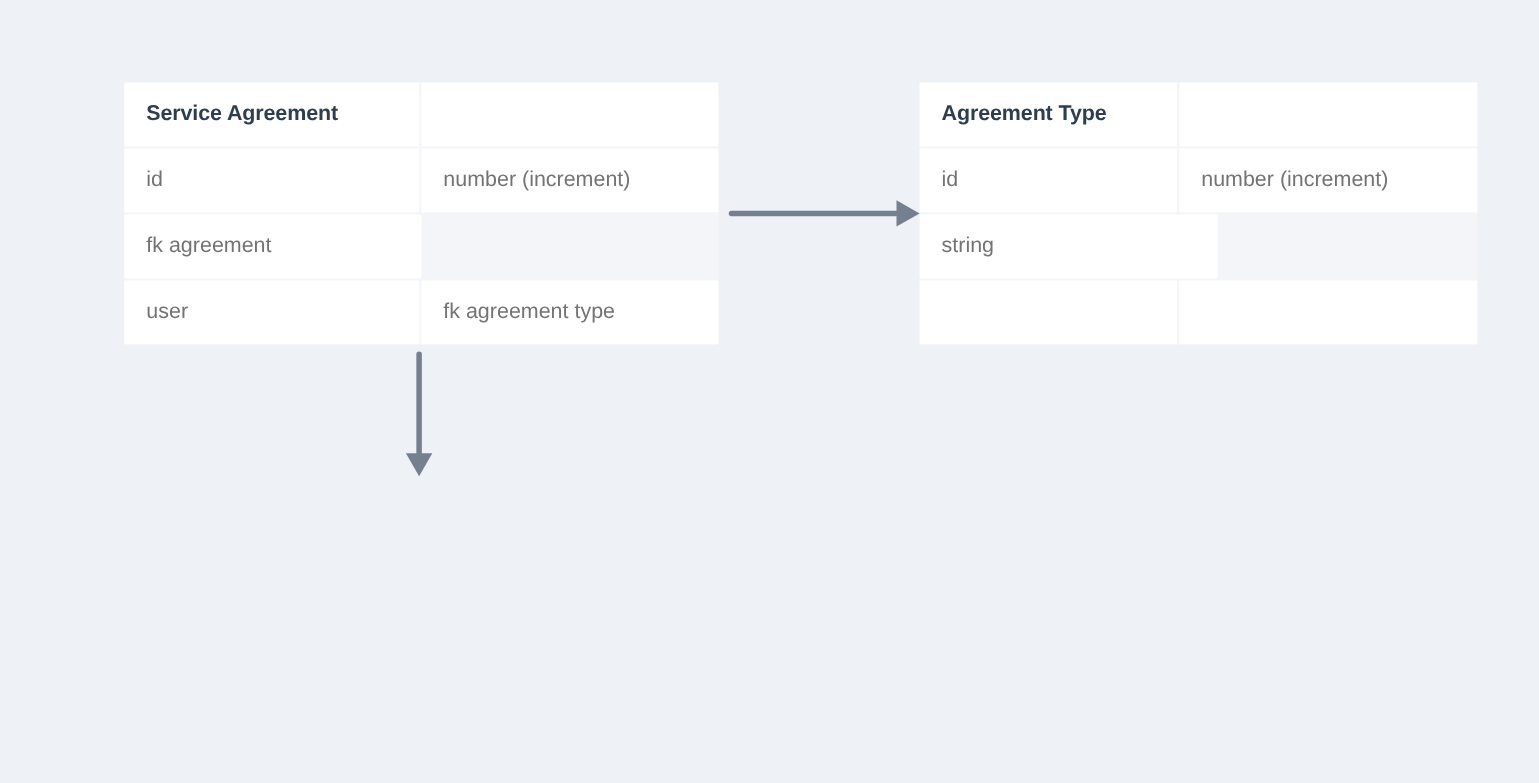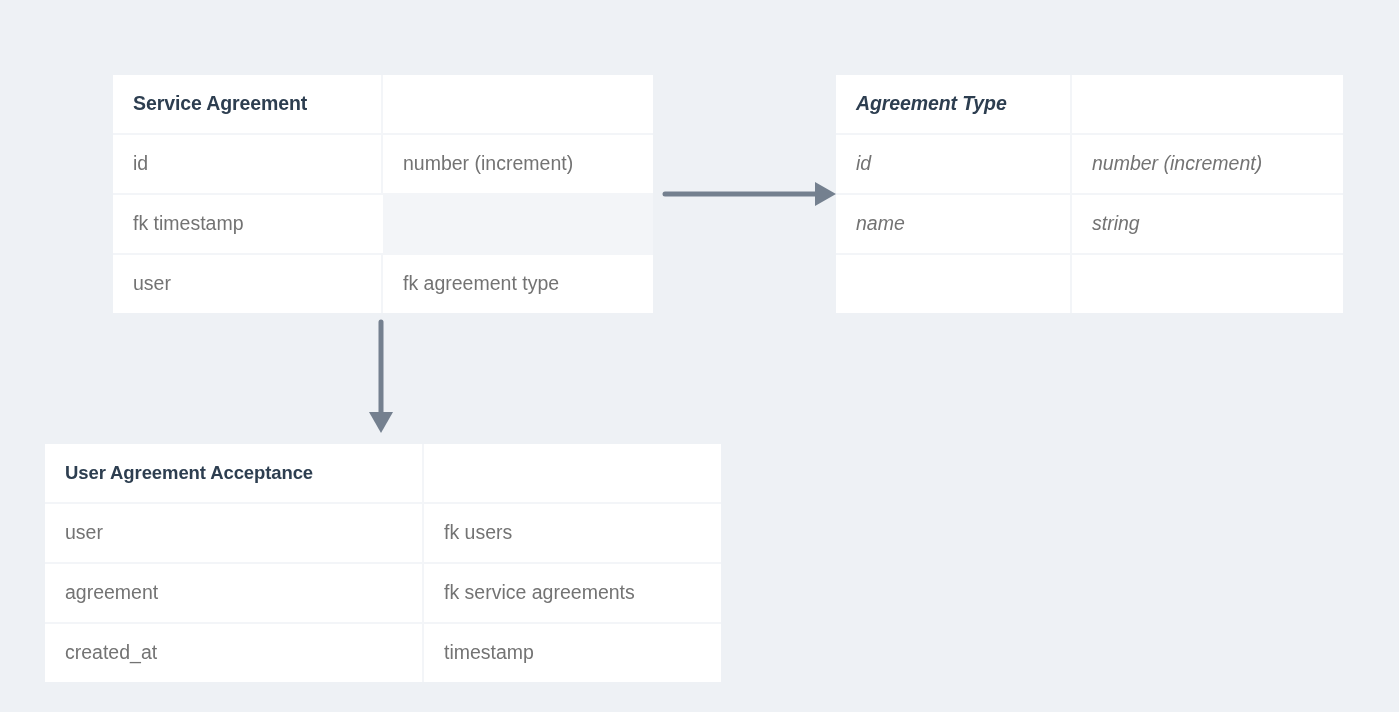--- a/index.html
+++ b/index.html
@@ -63,21 +63,20 @@
   }
   #entity-service-agreement .entity-row { height: 58px; }
   #entity-service-agreement .name-col { width: 268px; }
   #entity-service-agreement .type-col { width: 270px; }
 
   
   #entity-agreement-type {
     left: 836px;
     top: 75px;
     width: 507px;
-    font-style: italic;
   }
   #entity-agreement-type .entity-row { height: 58px; }
   #entity-agreement-type .name-col { width: 234px; }
   #entity-agreement-type .type-col { width: 271px; }
 
   
   #entity-user-agreement-acceptance {
     left: 45px;
     top: 444px;
     width: 676px;
@@ -113,65 +112,46 @@
   <div class="entity" id="entity-service-agreement">
     <div class="entity-row header">
       <div class="cell name-col">Service Agreement</div>
       <div class="cell type-col"></div>
     </div>
     <div class="entity-row">
       <div class="cell name-col">id</div>
       <div class="cell type-col">number (increment)</div>
     </div>
     <div class="entity-row">
-      <div class="cell type-col">fk timestamp</div>
+      <div class="cell type-col">fk agreement</div>
     </div>
     <div class="entity-row">
       <div class="cell name-col">user</div>
       <div class="cell type-col">fk agreement type</div>
     </div>
   </div>
 
   <div class="entity" id="entity-agreement-type">
     <div class="entity-row header">
       <div class="cell name-col">Agreement Type</div>
       <div class="cell type-col"></div>
     </div>
     <div class="entity-row">
       <div class="cell name-col">id</div>
       <div class="cell type-col">number (increment)</div>
     </div>
     <div class="entity-row">
-      <div class="cell name-col">name</div>
       <div class="cell type-col">string</div>
     </div>
     <div class="entity-row">
       <div class="cell name-col"></div>
       <div class="cell type-col"></div>
     </div>
   </div>
 
-  <div class="entity" id="entity-user-agreement-acceptance">
-    <div class="entity-row header">
-      <div class="cell name-col">User Agreement Acceptance</div>
-      <div class="cell type-col"></div>
-    </div>
-    <div class="entity-row">
-      <div class="cell name-col">user</div>
-      <div class="cell type-col">fk users</div>
-    </div>
-    <div class="entity-row">
-      <div class="cell name-col">agreement</div>
-      <div class="cell type-col">fk service agreements</div>
-    </div>
-    <div class="entity-row">
-      <div class="cell name-col">created_at</div>
-      <div class="cell type-col">timestamp</div>
-    </div>
-  </div>
 
   <svg class="connector" id="connector-sa-to-type" viewBox="0 0 190 52" width="190" height="52">
     <line x1="10" y1="26" x2="162" y2="26" stroke="#74808f" stroke-width="5" stroke-linecap="round"></line>
     <polygon points="160,14 160,38 181,26" fill="#74808f"></polygon>
   </svg>
 
   <svg class="connector" id="connector-sa-to-uaa" viewBox="0 0 54 130" width="54" height="130">
     <line x1="26" y1="10" x2="26" y2="102" stroke="#74808f" stroke-width="5" stroke-linecap="round"></line>
     <polygon points="14,100 38,100 26,121" fill="#74808f"></polygon>
   </svg>

